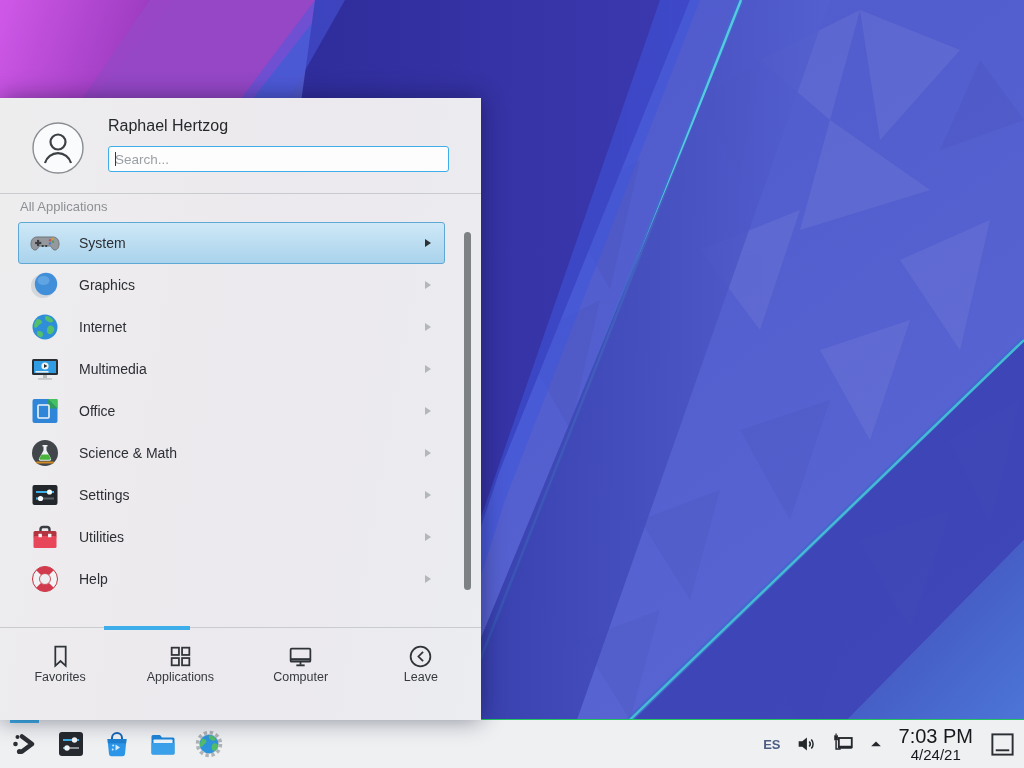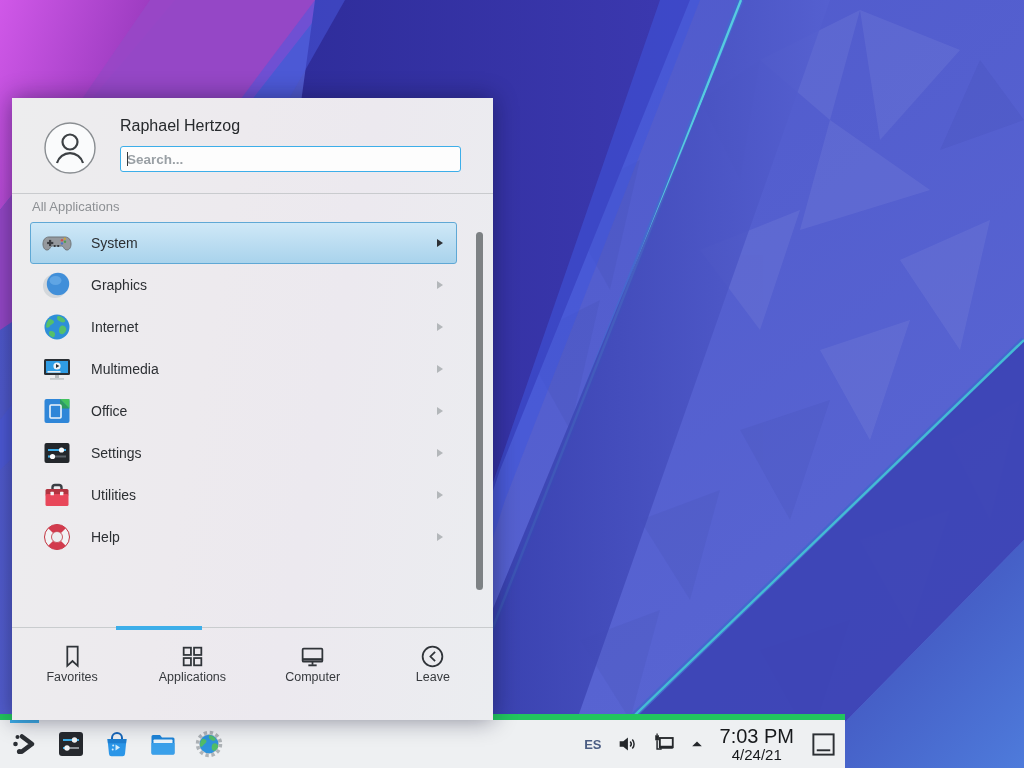--- a/index.html
+++ b/index.html
@@ -1,29 +1,29 @@
 <!DOCTYPE html>
 <html><head>
 <meta charset="utf-8">
 <style>
   html,body{margin:0;padding:0;background:#222;}
   #screen{position:relative;width:1024px;height:768px;overflow:hidden;
     font-family:"Liberation Sans",sans-serif;-webkit-font-smoothing:antialiased;}
   #wallpaper{position:absolute;inset:0;z-index:0;}
 
   
-  #menu{position:absolute;left:12px;top:98px;width:481px;height:622px;z-index:3;
+  #menu{position:absolute;left:0;top:98px;width:481px;height:622px;z-index:3;
     background:linear-gradient(100deg,#ededee 0%,#edeaee 40%,#ece9ef 62%,#ebedf0 100%);
     box-shadow:0 0 22px rgba(10,10,40,.45);}
   .mh-name{position:absolute;left:108px;top:19px;font-size:16px;color:#26292c;}
   .avatar{position:absolute;left:32px;top:122px;width:52px;height:52px;top:24px;}
   .searchwrap{position:absolute;left:108px;top:48px;width:341px;height:26px;}
   .searchwrap input{width:100%;height:100%;box-sizing:border-box;border:1px solid #3daee9;
     border-radius:3px;background:#fdfdfd;padding:0 6px;font-size:13.5px;color:#2c2f33;outline:none;
-    font-family:"Liberation Sans",sans-serif;font-weight:bold;}
+    font-family:"Liberation Sans",sans-serif;}
   .searchwrap input::placeholder{color:#9aa0a5;}
   .fake-caret{position:absolute;left:7px;top:6px;width:1px;height:14px;background:#34383b;}
   .hsep{position:absolute;left:0;right:0;top:95px;height:1px;background:#c9cbce;}
   .section-label{position:absolute;left:20px;top:101px;font-size:13px;color:#8d9094;}
 
   #app-list{position:absolute;left:0;right:0;top:124px;height:406px;overflow:hidden;}
   .app-row{box-sizing:border-box;height:42px;margin:0 36px 0 18px;border:1px solid transparent;
     border-radius:3px;display:flex;align-items:center;position:relative;}
   .app-row.selected{background:linear-gradient(180deg,#cfe8f7,#a9d3ec);border-color:#5fa8d5;}
   .app-row .icn{width:32px;height:32px;margin-left:10px;flex:0 0 auto;}
@@ -37,22 +37,22 @@
     background:#7d8184;}
 
   #tab-bar{position:absolute;left:0;right:0;bottom:0;height:92px;border-top:1px solid #c9ccce;
     display:flex;}
   .tab-indicator{position:absolute;left:104px;top:-2px;width:86px;height:3.5px;}
   .tab{flex:1;display:flex;flex-direction:column;align-items:center;padding-top:15px;gap:0;}
   .tab .icn,.tab .icn svg{width:27px;height:27px;display:block;}
   .tab-label{font-size:12.5px;color:#36393d;}
 
   
-  #taskbar{position:absolute;left:0;bottom:0;width:845px;height:48px;z-index:2;
-    background:#eef0f2;border-top:6px solid #22c55e;display:flex;align-items:center;}
+  #taskbar{position:absolute;left:0;bottom:0;width:1024px;height:48px;z-index:2;
+    background:#eef0f2;border-top:1px solid #22c55e;display:flex;align-items:center;}
   .tb-icons{display:flex;align-items:center;gap:16px;margin-left:10px;}
   .tb-icon{width:30px;height:30px;position:relative;}
   .tb-icon svg{width:30px;height:30px;display:block;}
   .tb-active-line{position:absolute;left:10px;top:0;width:29px;height:3px;}
   .tb-tray{margin-left:auto;display:flex;align-items:center;gap:14px;margin-right:8px;}
   .kbd-layout{font-size:13px;font-weight:bold;color:#4b5d83;}
   .tray-icn,.tray-icn svg{display:block;}
   .clock{text-align:center;line-height:1.05;margin:0 2px;color:#17191c;}
   .clock .time{font-size:20px;}
   .clock .date{font-size:15px;}
@@ -202,20 +202,32 @@
               <polygon points="19,4 28.5,13.5 19,13.5" fill="#2ea04a" opacity=".85"></polygon>
               <rect x="9" y="10" width="11" height="13" rx="1" fill="none" stroke="#eef4fa" stroke-width="1.6"></rect>
             </svg>
           </span>
           <span class="app-label">Office</span>
           <span class="arrow"></span>
         </div>
         <div class="app-row">
           <span class="icn">
             <svg viewBox="0 0 32 32">
+              <circle cx="16" cy="16" r="13" fill="#41464b"></circle>
+              <path d="M13.5 8h5v1.5h-1v4l4.5 8a1.5 1.5 0 0 1-1.3 2.2h-9.4a1.5 1.5 0 0 1-1.3-2.2l4.5-8v-4h-1z" fill="#eef1f3"></path>
+              <path d="M12.6 17.5h6.8l2.1 3.8a1 1 0 0 1-.9 1.4h-9.2a1 1 0 0 1-.9-1.4z" fill="#49b43c"></path>
+              <rect x="7" y="24.4" width="18" height="2" rx="1" fill="#d08a28"></rect>
+            </svg>
+          </span>
+          <span class="app-label">Science &amp; Math</span>
+          <span class="arrow"></span>
+        </div>
+        <div class="app-row">
+          <span class="icn">
+            <svg viewBox="0 0 32 32">
               <rect x="3.5" y="6" width="25" height="20" rx="2" fill="#23272b"></rect>
               <line x1="7" y1="13" x2="25" y2="13" stroke="#3daee9" stroke-width="2"></line>
               <circle cx="20.5" cy="13" r="2.6" fill="#fbfcfd"></circle>
               <line x1="7" y1="19.5" x2="25" y2="19.5" stroke="#596067" stroke-width="2"></line>
               <line x1="7" y1="19.5" x2="11" y2="19.5" stroke="#3daee9" stroke-width="2"></line>
               <circle cx="11.5" cy="19.5" r="2.6" fill="#fbfcfd"></circle>
             </svg>
           </span>
           <span class="app-label">Settings</span>
           <span class="arrow"></span>

